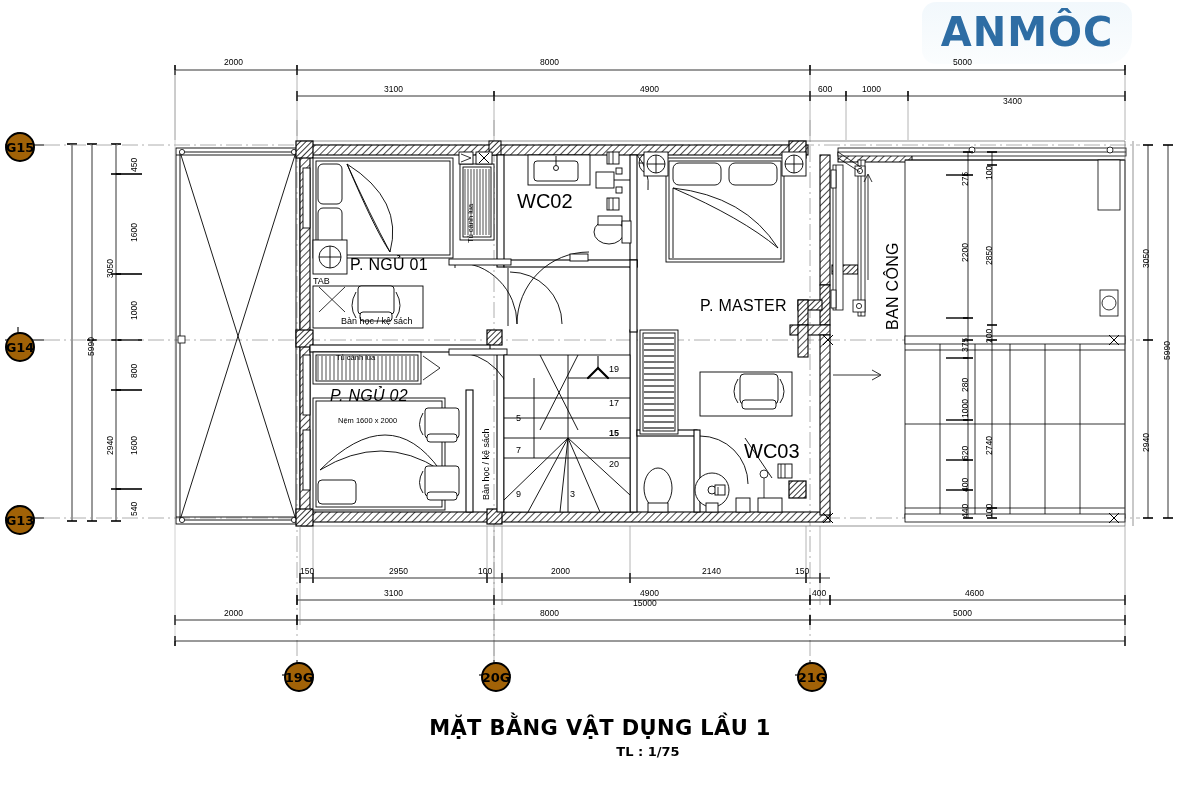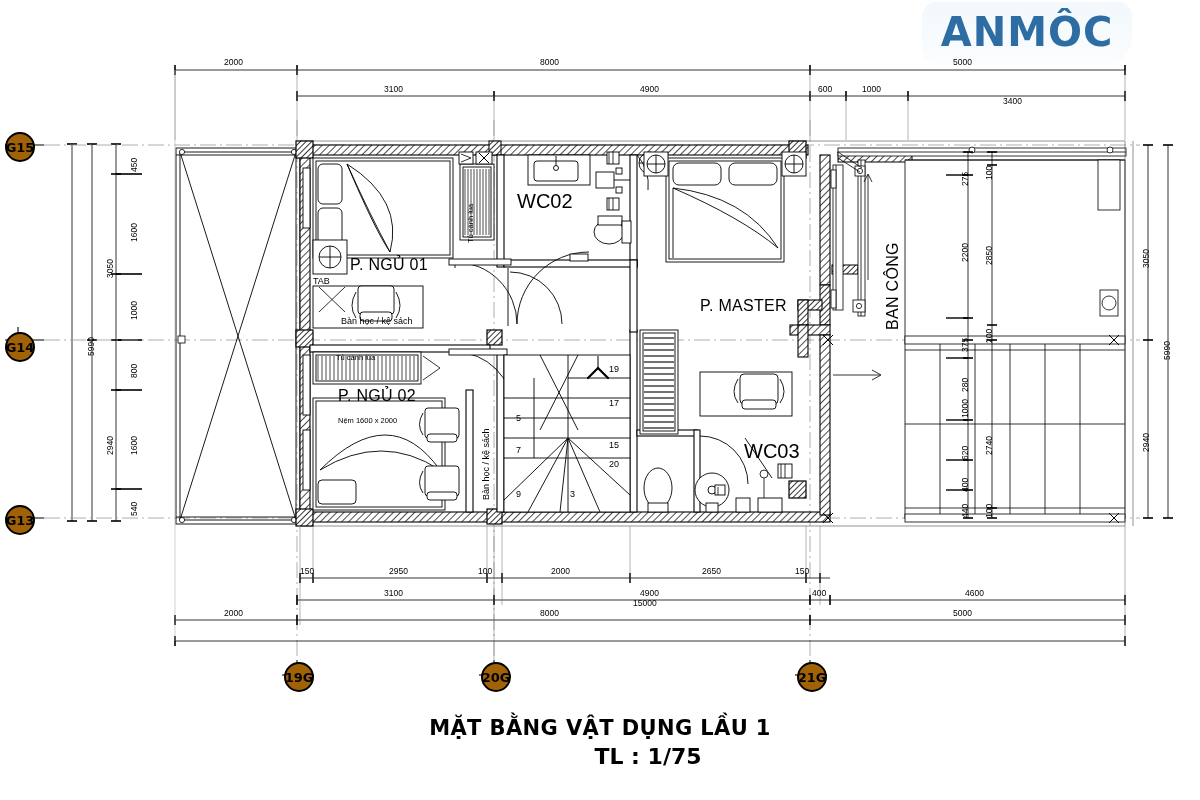--- a/index.html
+++ b/index.html
@@ -9,21 +9,21 @@
   svg{position:absolute;left:0;top:0;}
   .logo-wrap{position:absolute;right:8px;top:2px;width:210px;height:62px;
              background:linear-gradient(180deg,#f2f8fc 0%,#fbfdfe 100%);
              border-radius:14px 14px 26px 14px;}
   .logo-text{position:absolute;left:50%;top:50%;transform:translate(-50%,-52%);
              font-family:"DejaVu Sans", sans-serif;font-size:40px;font-weight:700;
              letter-spacing:1px;color:#2e6da4;white-space:nowrap;}
   .title-block{position:absolute;left:0;top:716px;width:1200px;text-align:center;}
   .title-main{font-family:"DejaVu Sans", sans-serif;font-size:21px;font-weight:700;
               letter-spacing:.4px;}
-  .title-scale{font-family:"DejaVu Sans", sans-serif;font-size:22px;font-weight:700;
+  .title-scale{font-family:"DejaVu Sans", sans-serif;font-size:13px;font-weight:700;
                margin-top:4px;padding-left:96px;text-align:center;}
   .lbl{position:absolute;font-family:"Liberation Sans", sans-serif;
        white-space:nowrap;transform-origin:0 0;}
   .room{font-size:16px;letter-spacing:.3px;}
   .wc{font-size:20px;}
   .furn{font-size:9px;}
   .furn-sm{font-size:7.5px;}
   .vert{transform:rotate(-90deg);transform-origin:0 0;}
   .dim{position:absolute;font-size:8.5px;font-family:Liberation Sans, sans-serif;
        white-space:nowrap;}
@@ -605,39 +605,39 @@
         <line x1="1125" y1="526" x2="1125" y2="646"></line>
         <line x1="494" y1="526" x2="494" y2="662"></line>
       </g>
       <g stroke-width="0.55" stroke="#aaa">
         <line x1="175" y1="70" x2="175" y2="641"></line>
       </g>
     </g>
   </svg>
 
   <div class="lbl room" style="left:350px;top:256px;">P. NGỦ 01</div>
-  <div class="lbl room" style="left:338px;top:387px;">P. NGỦ 02</div>
+  <div class="lbl room" style="left:330px;top:387px;font-style:italic;">P. NGỦ 02</div>
   <div class="lbl room" style="left:700px;top:297px;">P. MASTER</div>
   <div class="lbl room vert" style="left:884px;top:330px;">BAN CÔNG</div>
   <div class="lbl wc" style="left:517px;top:190px;">WC02</div>
   <div class="lbl wc" style="left:744px;top:440px;">WC03</div>
 
   <div class="lbl furn" style="left:313px;top:276px;">TAB</div>
   <div class="lbl furn" style="left:341px;top:316px;">Bàn học / kệ sách</div>
   <div class="lbl furn vert" style="left:481px;top:500px;">Bàn học / kệ sách</div>
   <div class="lbl furn-sm vert" style="left:466px;top:243px;">Tủ cánh lùa</div>
   <div class="lbl furn-sm" style="left:336px;top:353px;">Tủ cánh lùa</div>
   <div class="lbl furn-sm" style="left:338px;top:416px;">Nệm 1600 x 2000</div>
 
   <div class="stair-n" style="left:516px;top:413px;">5</div>
   <div class="stair-n" style="left:516px;top:445px;">7</div>
   <div class="stair-n" style="left:516px;top:489px;">9</div>
   <div class="stair-n" style="left:570px;top:489px;">3</div>
   <div class="stair-n" style="left:609px;top:459px;">20</div>
-  <div class="stair-n" style="left:609px;top:440px;">15</div>
+  <div class="stair-n" style="left:609px;top:428px;font-weight:bold;">15</div>
   <div class="stair-n" style="left:609px;top:398px;">17</div>
   <div class="stair-n" style="left:609px;top:364px;">19</div>
 
   <div class="bub" style="left:5px;top:132px;">
     <span>G15</span>
   </div>
   <div class="bub" style="left:5px;top:314px;margin-top:18px;">
     <span>G14</span>
   </div>
   <div class="bub" style="left:5px;top:505px;">
@@ -689,21 +689,21 @@
   <div class="dimv" style="left:984px;top:518px;">100</div>
 
   <div class="dimv" style="left:1141px;top:268px;">3050</div>
   <div class="dimv" style="left:1141px;top:452px;">2940</div>
   <div class="dimv" style="left:1162px;top:360px;">5990</div>
 
   <div class="dim" style="left:300px;top:566px;">150</div>
   <div class="dim" style="left:389px;top:566px;">2950</div>
   <div class="dim" style="left:478px;top:566px;">100</div>
   <div class="dim" style="left:551px;top:566px;">2000</div>
-  <div class="dim" style="left:702px;top:566px;">2650</div>
+  <div class="dim" style="left:702px;top:566px;">2140</div>
   <div class="dim" style="left:795px;top:566px;">150</div>
 
   <div class="dim" style="left:384px;top:588px;">3100</div>
   <div class="dim" style="left:640px;top:588px;">4900</div>
   <div class="dim" style="left:812px;top:588px;">400</div>
   <div class="dim" style="left:965px;top:588px;">4600</div>
 
   <div class="dim" style="left:224px;top:608px;">2000</div>
   <div class="dim" style="left:540px;top:608px;">8000</div>
   <div class="dim" style="left:953px;top:608px;">5000</div>

